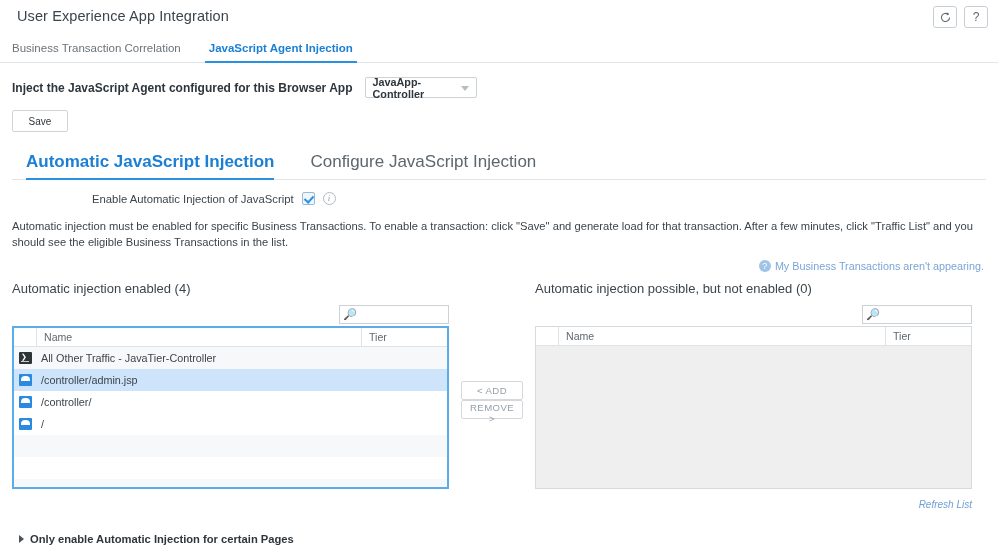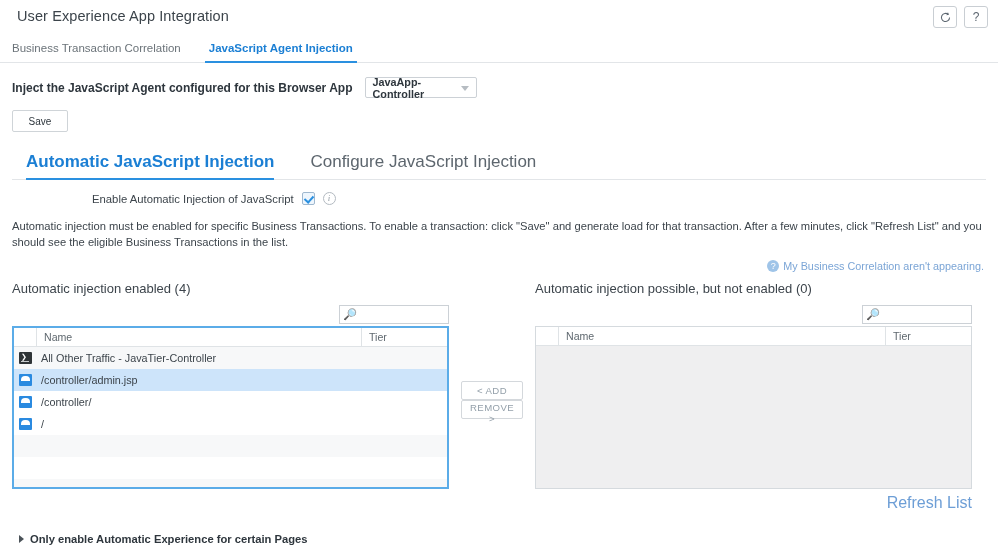--- a/index.html
+++ b/index.html
@@ -373,23 +373,24 @@
     letter-spacing: .4px;
     cursor: pointer;
     font-family: "Liberation Sans", sans-serif;
   }
 
   .refresh-row {
     text-align: right;
     margin-top: 5px;
   }
   .refresh-link {
-    font-size: 16px;
+    font-size: 10px;
     color: #6d9ed6;
     cursor: pointer;
+    font-style: italic;
   }
 
   
   .collapsible {
     display: flex;
     align-items: center;
     gap: 6px;
     margin: 21px 0 0 19px;
     cursor: pointer;
   }
@@ -448,25 +449,25 @@
 </div>
 
 
 <div class="enable-row">
   <div class="enable-label">Enable Automatic Injection of JavaScript</div>
   <div class="checkbox"></div>
   <div class="info-icon">i</div>
 </div>
 
 
-<div class="description">Automatic injection must be enabled for specific Business Transactions. To enable a transaction: click "Save" and generate load for that transaction. After a few minutes, click "Refresh List" and you should see the eligible Business Transactions in the list.</div>
+<div class="description">Automatic injection must be enabled for specific Business Transactions. To enable a transaction: click "Save" and generate load for that transaction. After a few minutes, click "Traffic List" and you should see the eligible Business Transactions in the list.</div>
 
 <div class="help-link-row">
   <span class="help-circle">?</span>
-  <span class="help-link">My Business Correlation aren't appearing.</span>
+  <span class="help-link">My Business Transactions aren't appearing.</span>
 </div>
 
 
 <div class="panels">
 
   <div class="panel">
     <div class="panel-title">Automatic injection enabled (4)</div>
     <div class="search-row">
       <div class="search-box">
         <span class="search-glyph">🔍</span>
@@ -538,19 +539,19 @@
     </div>
     <div class="refresh-row">
       <span class="refresh-link">Refresh List</span>
     </div>
   </div>
 </div>
 
 
 <div class="collapsible">
   <span class="tri"></span>
-  <span class="collapsible-label">Only enable Automatic Experience for certain Pages</span>
+  <span class="collapsible-label">Only enable Automatic Injection for certain Pages</span>
 </div>
 
 
 
 
 
 
 </body></html>

